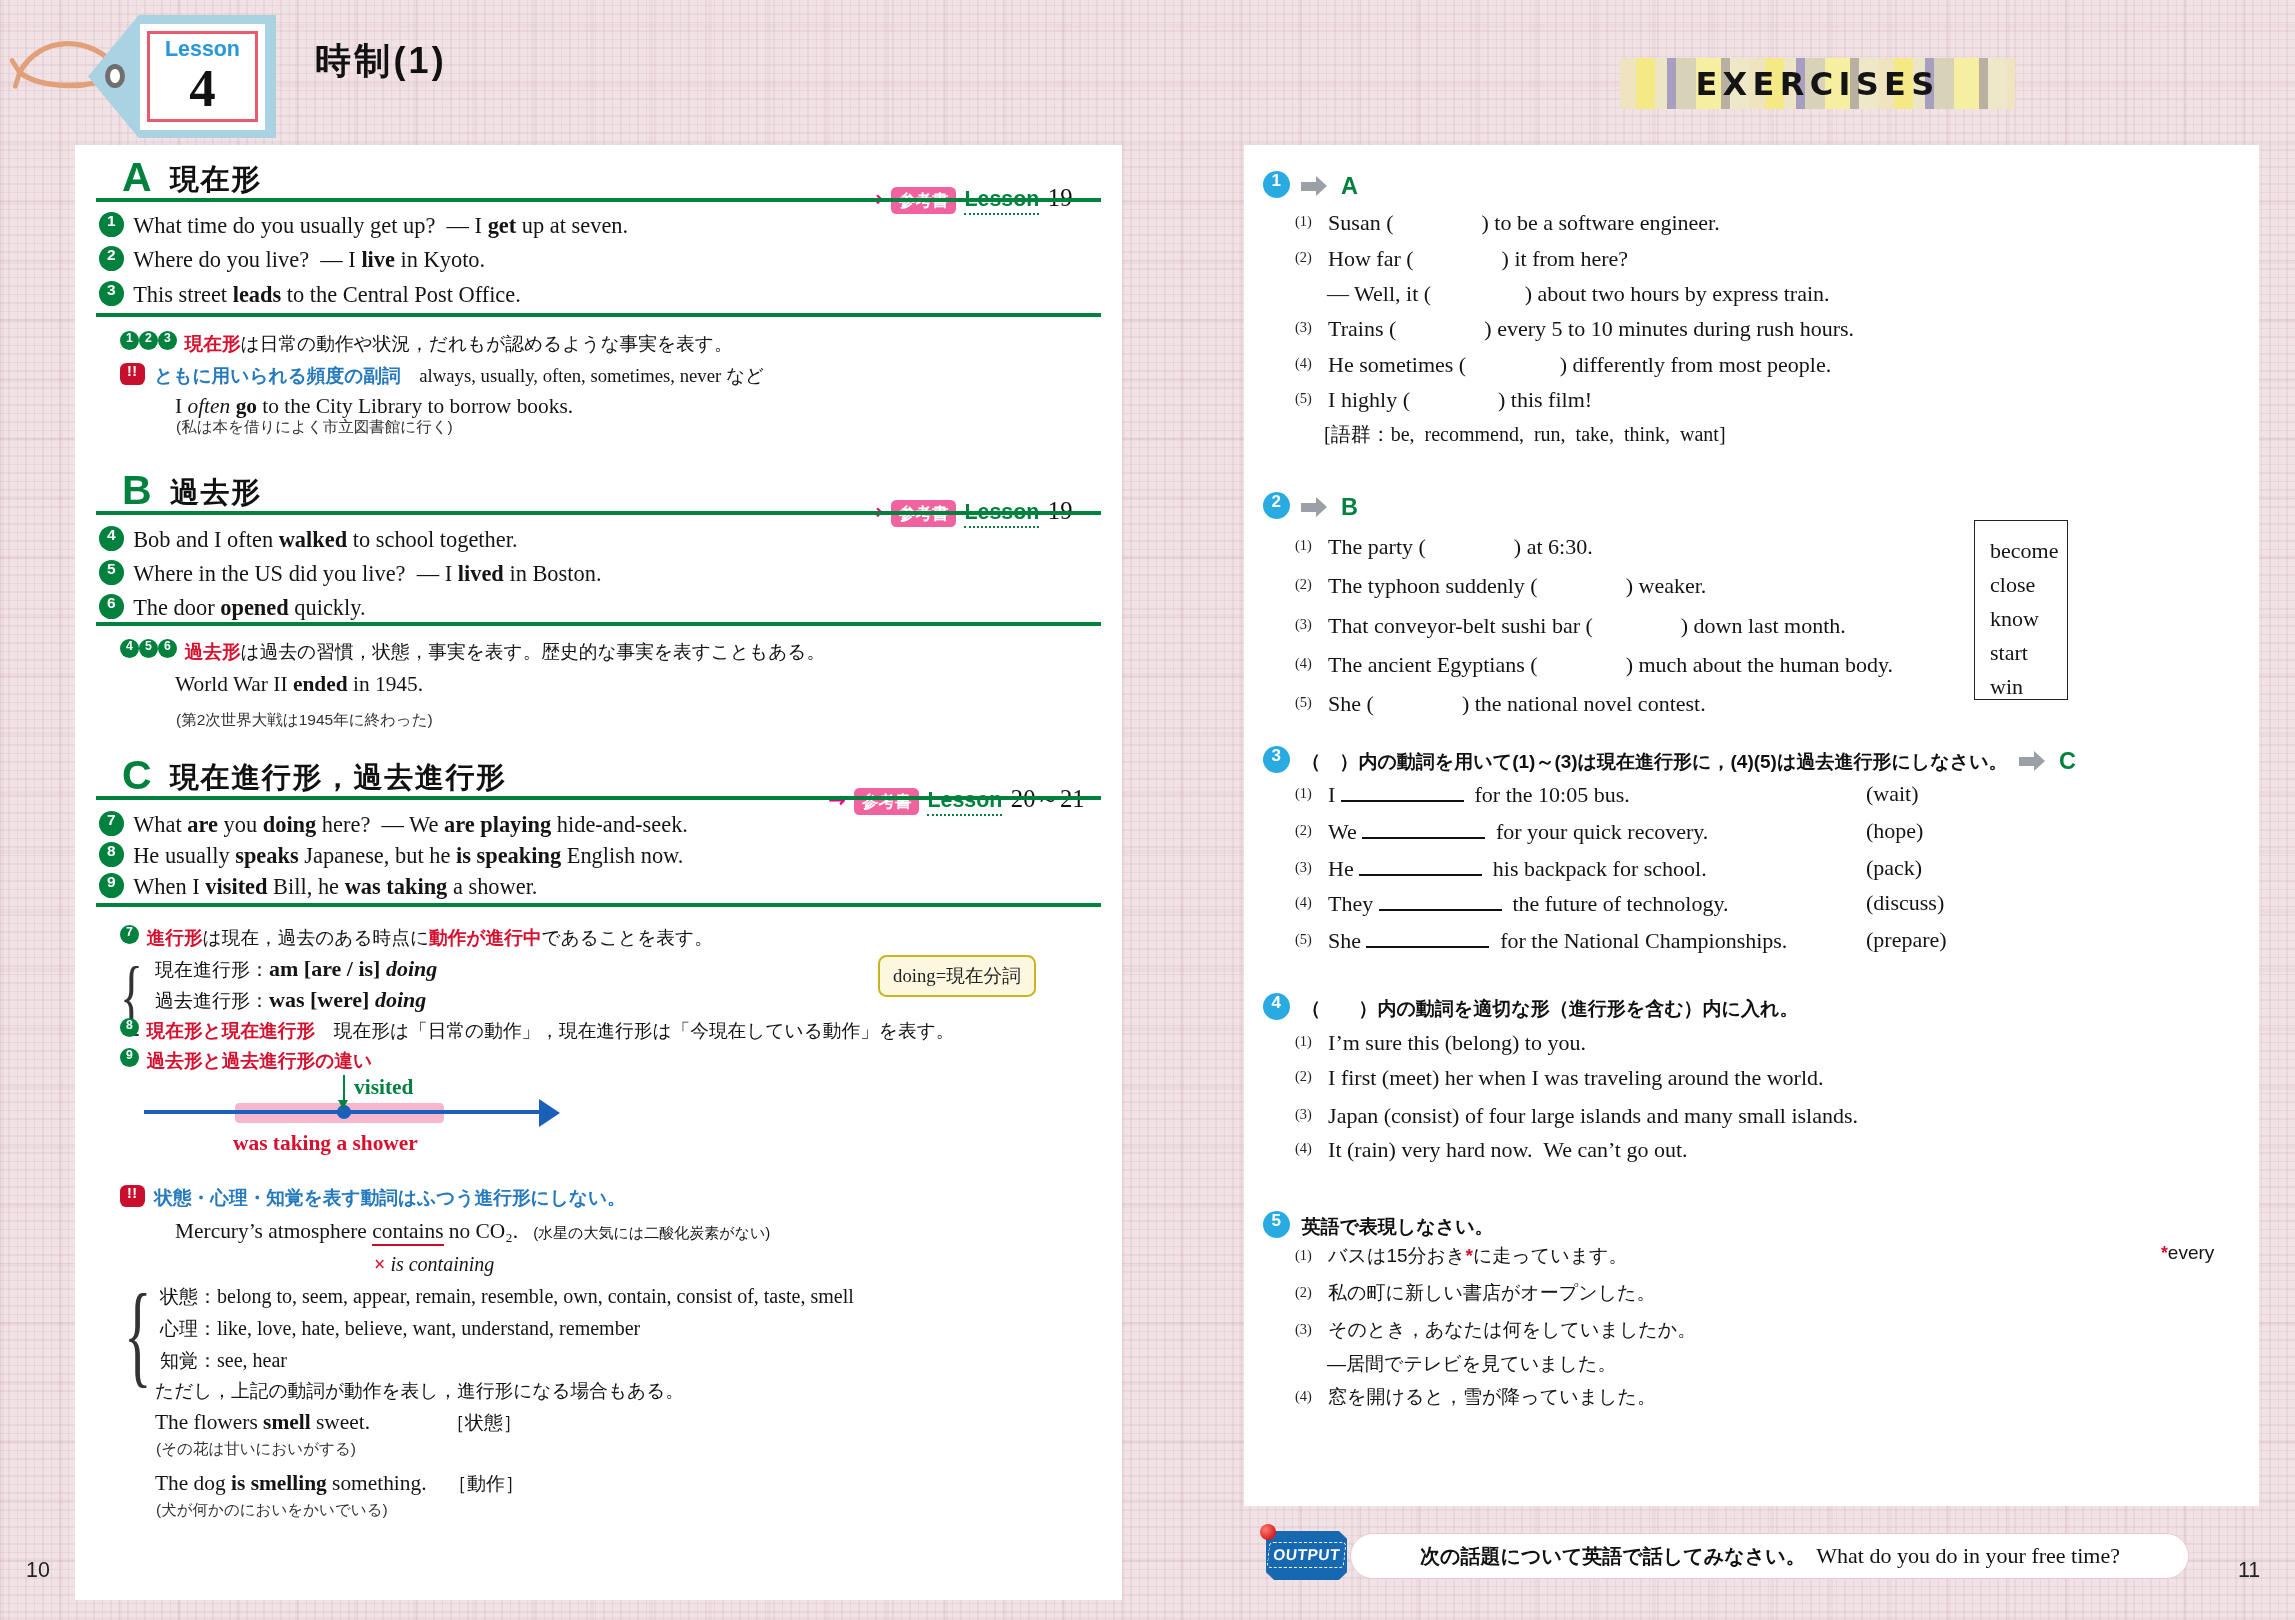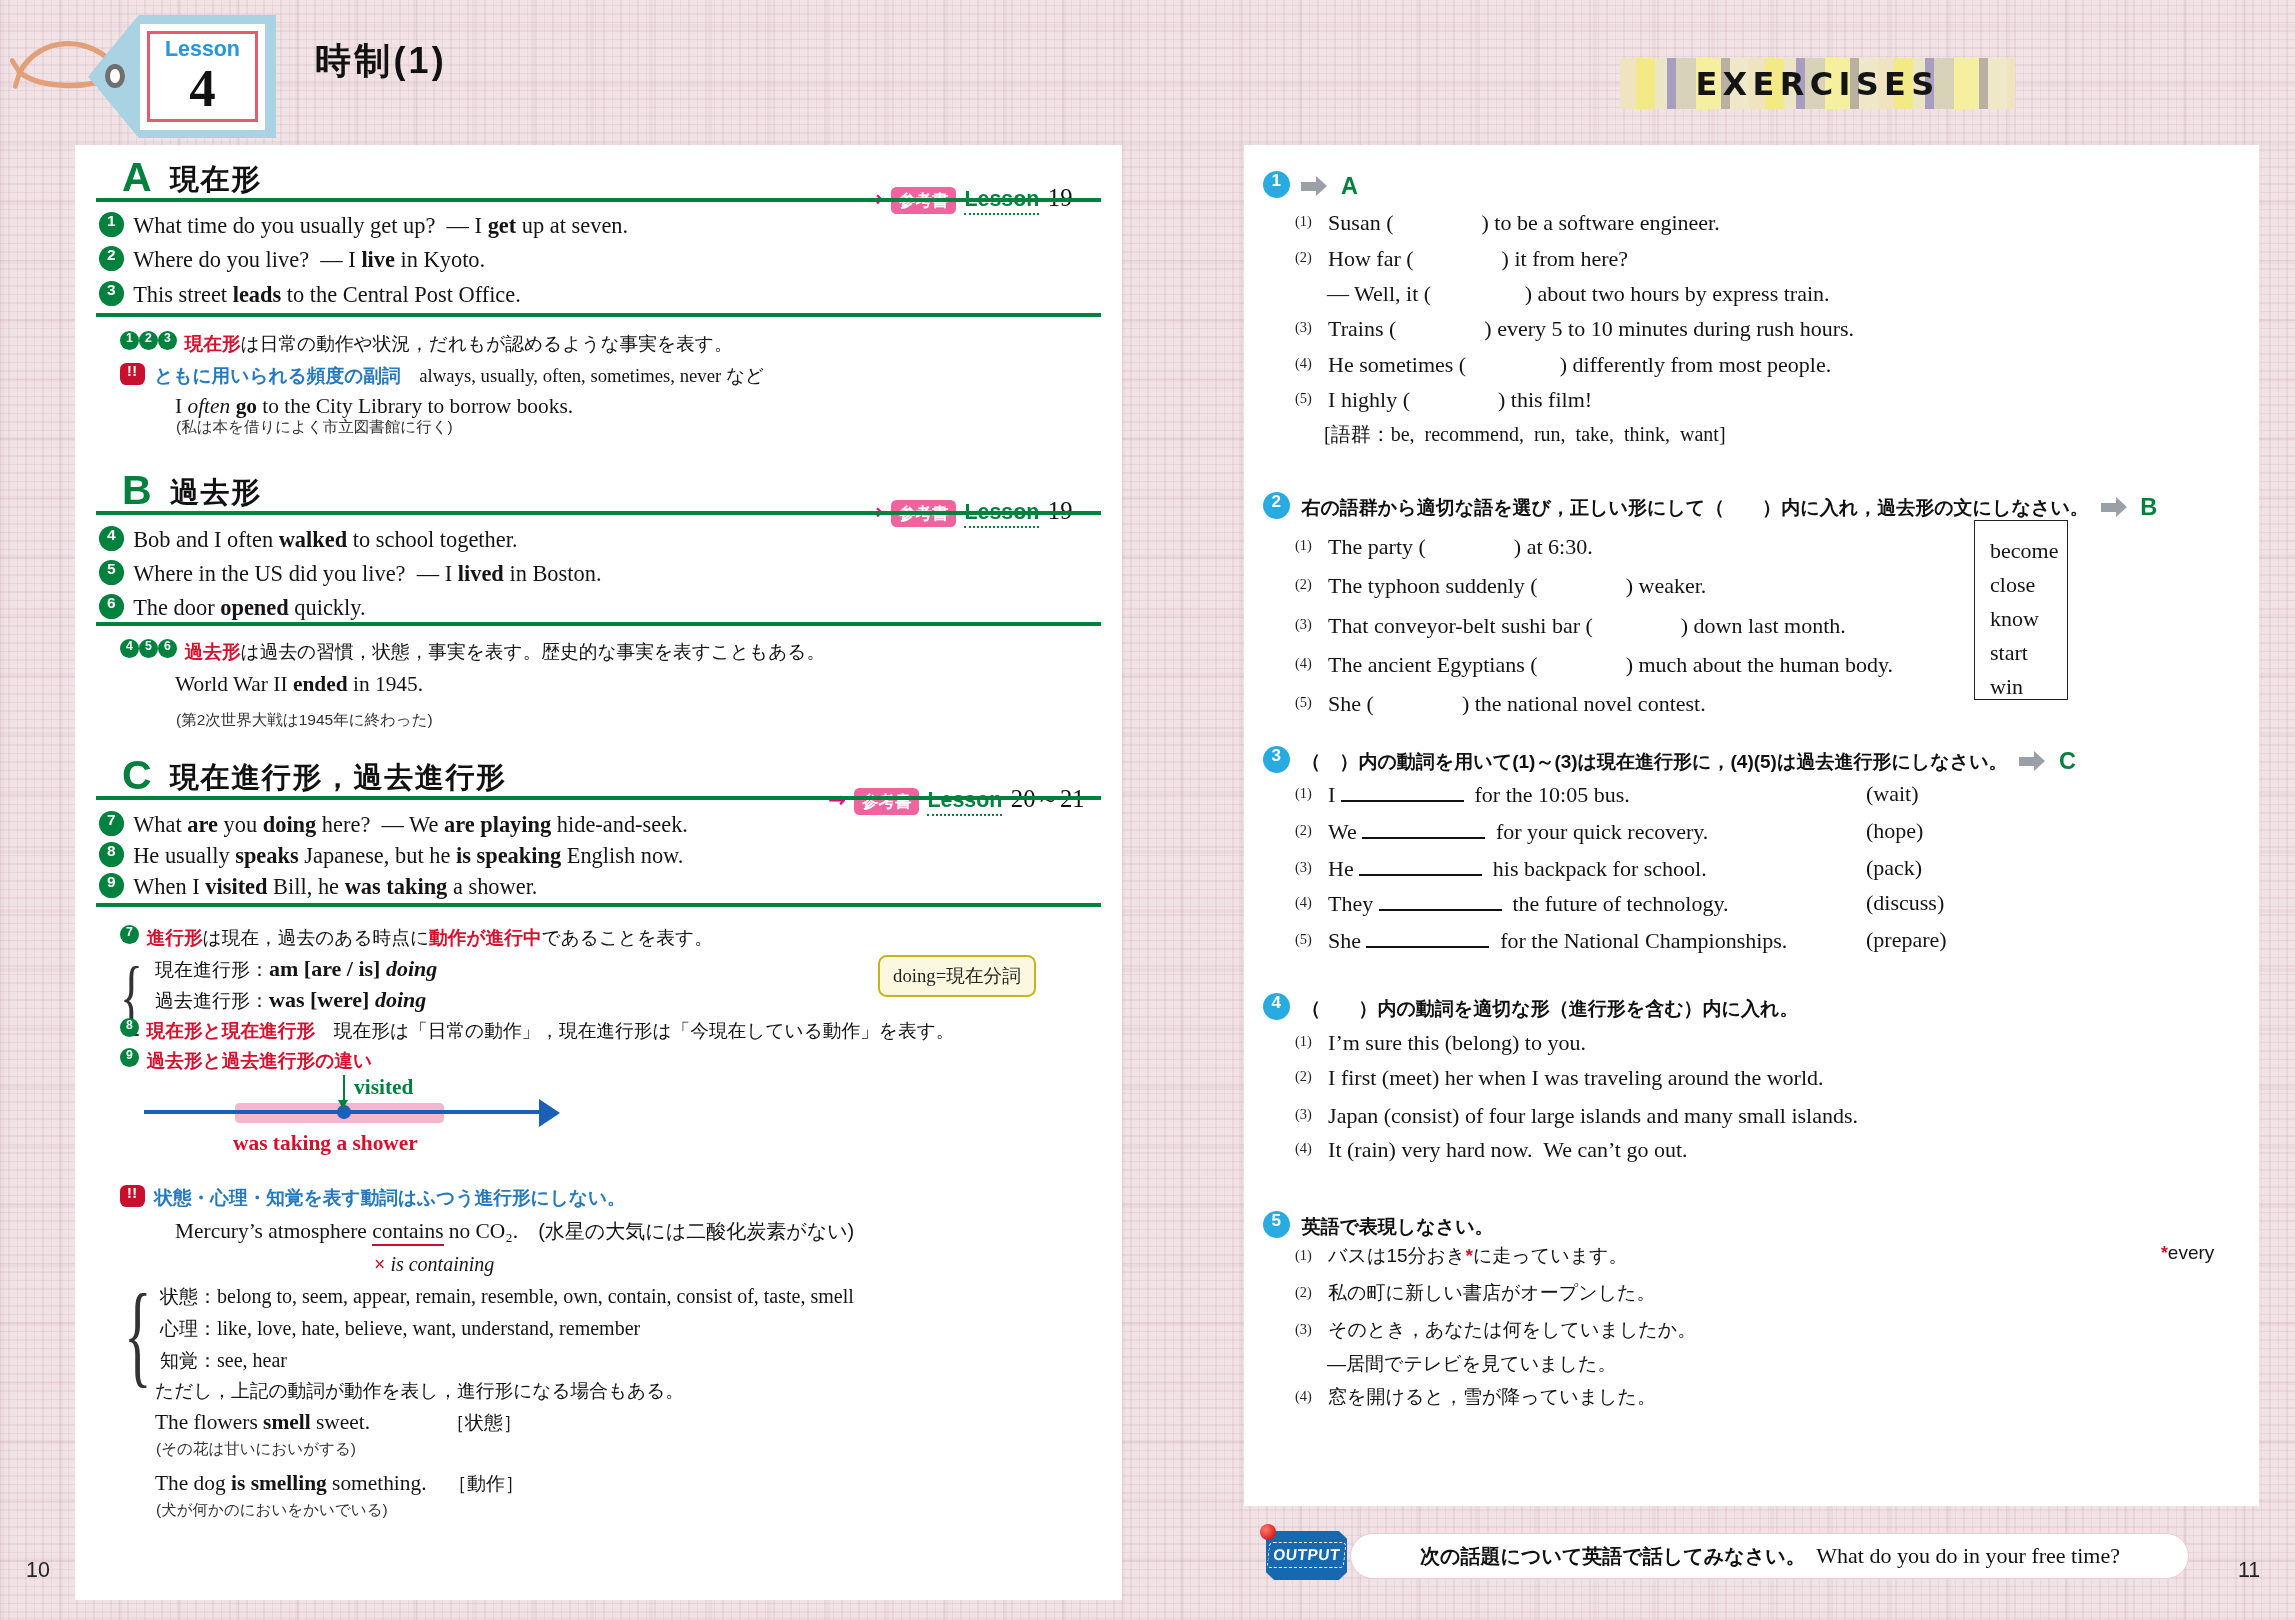--- a/index.html
+++ b/index.html
@@ -24,21 +24,21 @@
   .bc{flex:0 0 auto;width:27px;height:27px;border-radius:50%;background:#29abe2;color:#fff;
       text-align:center;line-height:27px;font:700 17px "Liberation Sans",sans-serif;}
   .warnb{flex:0 0 auto;width:24.6px;height:22.4px;border-radius:6.4px;background:#c8102e;color:#fff;
       text-align:center;line-height:22.4px;font:700 14.4px "Liberation Sans",sans-serif;letter-spacing:0.5px;}
   
   .ex{font-family:"Liberation Serif",serif;font-size:22.4px;line-height:28px;color:#141414;}
   .njp{font-size:18.7px;line-height:23.5px;color:#141414;padding-top:1.1px;}
   .gloss{font-size:15.5px;color:#333;}
   .en{font-family:"Liberation Serif",serif;}
   .jp{font-family:"Liberation Sans",sans-serif;font-size:19px;}
-  .jps{font-family:"Liberation Sans",sans-serif;font-size:20px;}
+  .jps{font-family:"Liberation Sans",sans-serif;font-size:15px;}
   .b,.enb{font-weight:700;}
   .i,.eni{font-style:italic;}
   .enbi{font-weight:700;font-style:italic;}
   .redb{color:#d7102e;font-weight:700;}
   .blueb{color:#2579be;font-weight:700;}
   .redx{color:#d7102e;font-weight:700;}
   .redstar{color:#d7102e;font-weight:700;}
   .ured{border-bottom:2.7px solid #c8102e;padding-bottom:1.1px;}
   
   .seclet{position:absolute;left:47px;top:-6.4px;font:900 41px "Liberation Sans",sans-serif;color:#00813e;}
@@ -352,21 +352,20 @@
   <div class="row" style="left:51px;top:241px">
     <span class="ilab">(5)</span>
     <span class="itext">I highly (                ) this film!</span>
   </div>
   <div class="row" style="left:80px;top:275px">
     <span class="itext" style="font-size:20px">[語群：be,  recommend,  run,  take,  think,  want]</span>
   </div>
 
   <div class="qhead" style="left:18.7px;top:347px;width:977px">
     <span class="bc">2</span>
-    <span class="qprompt">右の語群から適切な語を選び，正しい形にして（　　）内に入れ，過去形の文にしなさい。</span>
     <span class="fatarrow">
         <span class="bar"></span>
         <span class="tri"></span>
       </span>
     <span class="qletter">B</span>
   </div>
   <div class="row" style="left:51px;top:388px">
     <span class="ilab">(1)</span>
     <span class="itext">The party (                ) at 6:30.</span>
   </div>

